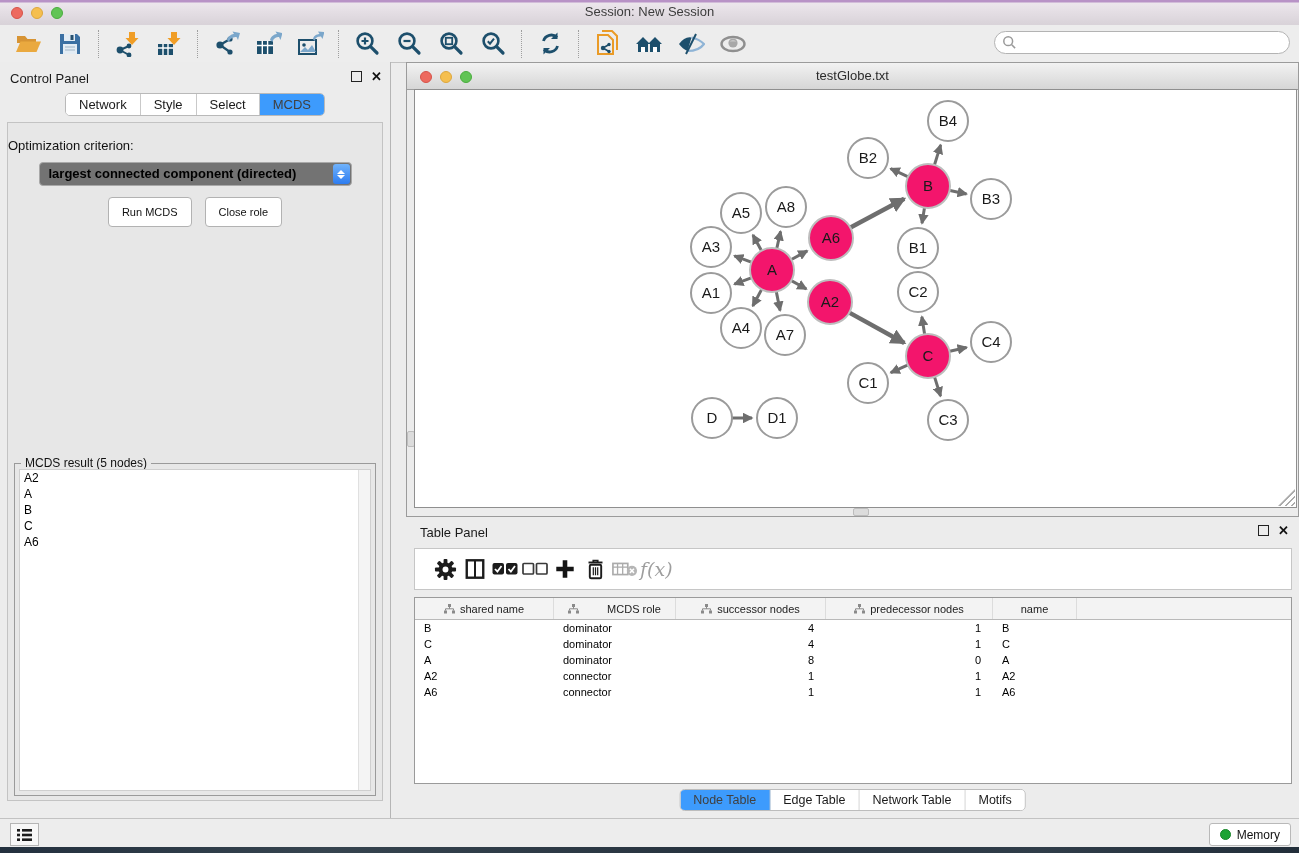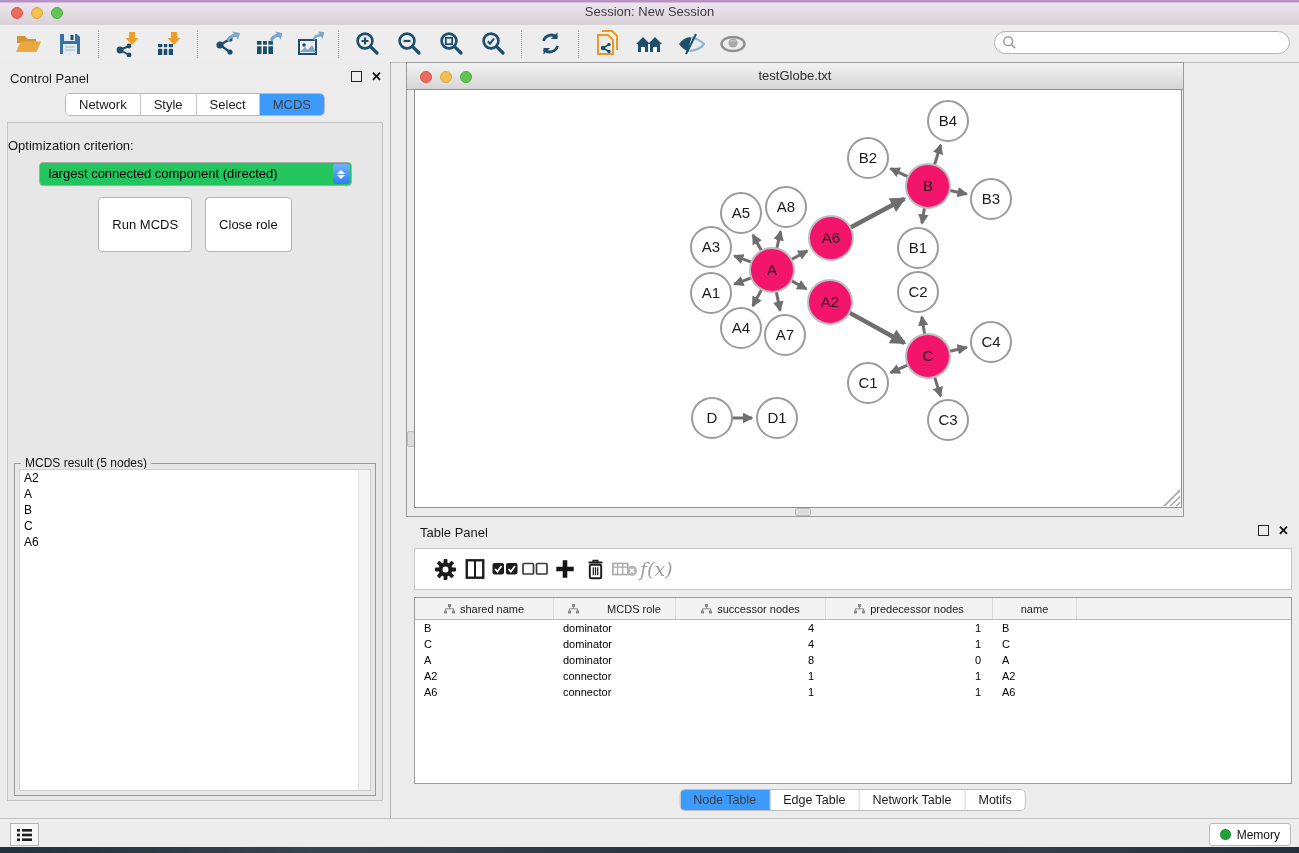--- a/index.html
+++ b/index.html
@@ -35,37 +35,37 @@
   .float-box{width:9px;height:9px;border:1.5px solid #222;display:inline-block;}
   .close-x{font-size:13px;font-weight:bold;color:#111;line-height:11px;}
   .cp-tabs{position:absolute;top:31px;left:50%;transform:translateX(-50%);display:flex;
     border:1px solid #b9b9b9;border-radius:5px;overflow:hidden;background:#fff;}
   .seg-tab{padding:3px 13px;font-size:13px;color:#1a1a1a;border-right:1px solid #c9c9c9;background:#fff;white-space:nowrap;}
   .seg-tab:last-child{border-right:none;}
   .seg-tab.active{background:#3d9bfd;color:#404040;}
   .cp-body{position:absolute;top:60px;left:7px;right:7px;bottom:17px;background:#e7e7e7;
     border:1px solid #c3c3c3;}
   .opt-label{margin-top:15px;font-size:13px;color:#111;}
-  .select{margin:9px auto 0;width:313px;height:24px;background:#22c55e;border:1px solid #a9a9a9;
-    border-radius:4px;position:relative;font-size:13px;line-height:22px;padding-left:9px;box-sizing:border-box;}
+  .select{margin:9px auto 0;width:313px;height:24px;background:#737373;border:1px solid #a9a9a9;
+    border-radius:4px;position:relative;font-size:13px;line-height:22px;padding-left:9px;box-sizing:border-box;font-weight:bold;}
   .select-stepper{position:absolute;right:1px;top:1px;width:17px;height:20px;border-radius:3px;
     background:linear-gradient(#70b3fc,#2d7cf0);display:flex;flex-direction:column;align-items:center;justify-content:center;gap:1px;}
   .chev{width:0;height:0;border-left:4px solid transparent;border-right:4px solid transparent;}
   .chev.up{border-bottom:4px solid #fff;}
   .chev.down{border-top:4px solid #fff;}
   .btn-row{margin-top:11px;display:flex;justify-content:center;gap:13px;}
-  .button{background:#fff;border:1px solid #b2b2b2;border-radius:4px;padding:19px 13px;font-size:13px;color:#111;}
+  .button{background:#fff;border:1px solid #b2b2b2;border-radius:4px;padding:8px 13px;font-size:11px;color:#111;}
   .result-group{position:absolute;left:6px;right:6px;top:340px;bottom:4px;border:1px solid #9a9a9a;}
   .result-legend{position:absolute;top:-8px;left:6px;background:#e7e7e7;padding:0 4px;font-size:12px;color:#111;}
   .result-list{position:absolute;left:4px;right:4px;top:5px;bottom:4px;background:#fff;border:1px solid #cfcfcf;overflow:hidden;}
   .result-scroll{position:absolute;right:0;top:0;bottom:0;width:11px;background:#f4f4f4;border-left:1px solid #e0e0e0;}
   .mcds-item{font-size:12px;height:16px;line-height:16px;padding-left:4px;color:#000;}
 
   
-  .network-window{position:absolute;left:406px;top:62px;width:778px;height:455px;background:#ececec;
+  .network-window{position:absolute;left:406px;top:62px;width:893px;height:455px;background:#ececec;
     border:1px solid #9b9b9b;box-sizing:border-box;}
   .nw-titlebar{position:relative;height:26px;background:linear-gradient(#f2f2f2,#d6d6d6);
     border-bottom:1px solid #9d9d9d;text-align:center;font-size:13px;line-height:25px;color:#2b2b2b;}
   .nw-titlebar .lights{left:13px;top:8px;}
   .nw-canvas{position:absolute;top:26px;left:7px;right:1px;bottom:8px;background:#fff;border:1px solid #8f8f8f;box-sizing:border-box;}
   .v-thumb{position:absolute;left:0px;top:368px;width:6px;height:14px;background:#dcdcdc;border:1px solid #bdbdbd;border-radius:2px;}
   .h-thumb{position:absolute;left:50%;bottom:0px;width:14px;height:6px;background:#dcdcdc;border:1px solid #bdbdbd;border-radius:2px;}
   .grip{position:absolute;right:1px;bottom:1px;width:17px;height:17px;
     background:repeating-linear-gradient(135deg,transparent 0 3px,#ababab 3px 4.5px);
     clip-path:polygon(100% 0,100% 100%,0 100%);}

